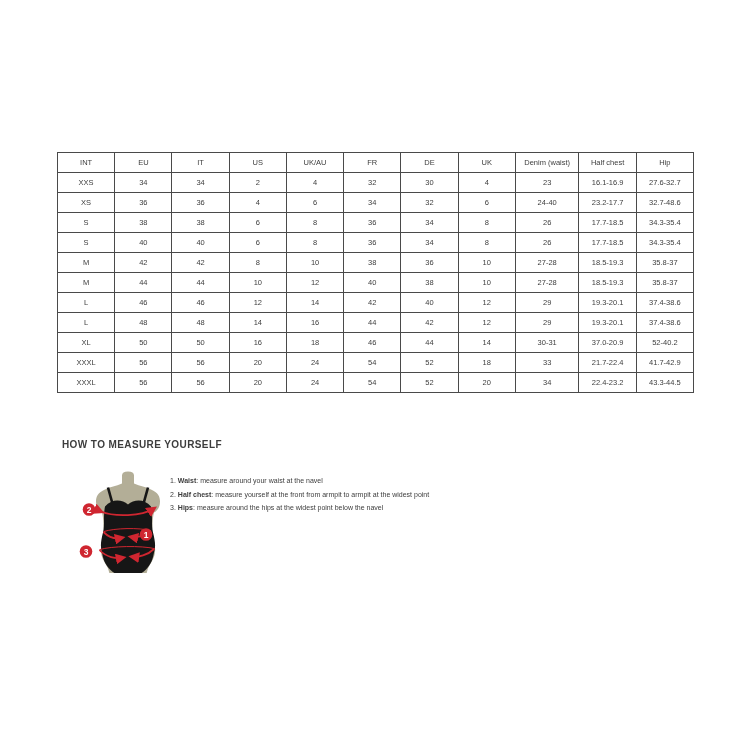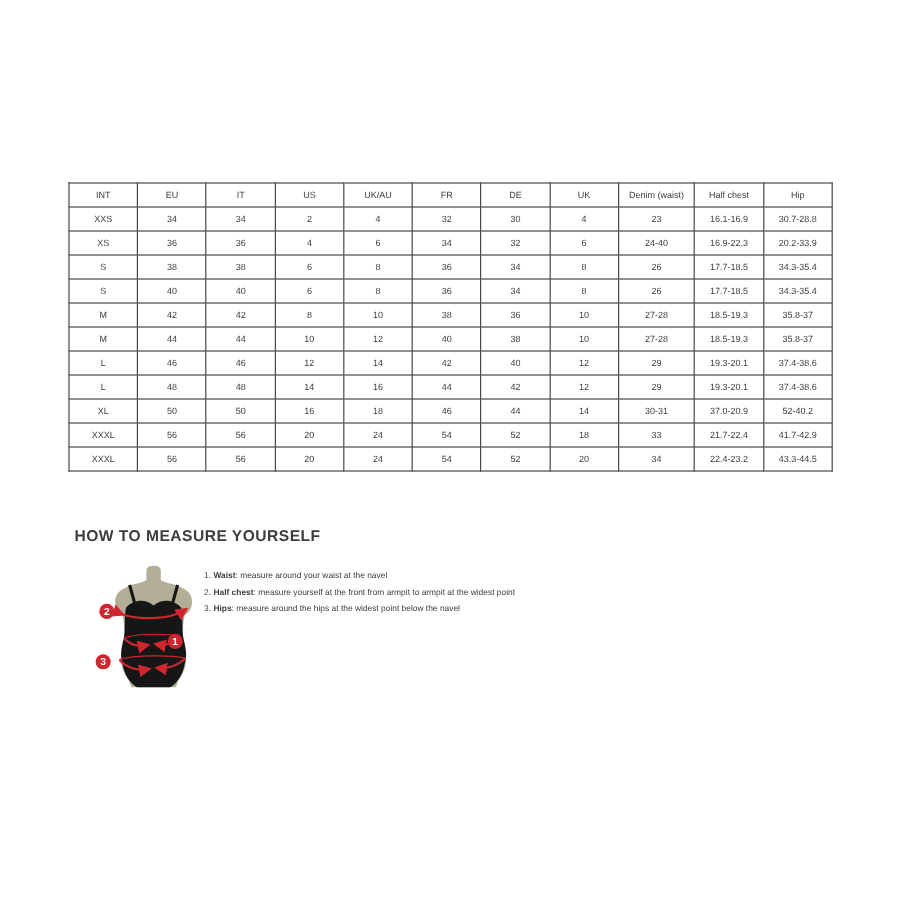--- a/index.html
+++ b/index.html
@@ -4,21 +4,21 @@
 <style>
   html,body{margin:0;padding:0;background:#ffffff;}
   .page{position:relative;width:750px;height:573px;background:#ffffff;overflow:hidden;
         font-family:"Liberation Sans",sans-serif;color:#3d3d3d;text-decoration:underline;}
   table.size-chart{position:absolute;left:57px;top:152px;width:637px;
         border-collapse:collapse;table-layout:fixed;}
   table.size-chart th,table.size-chart td{
         border:1px solid #4a4a4a;height:19px;padding:0;
         font-size:7.5px;font-weight:normal;text-align:center;vertical-align:middle;
         color:#3d3d3d;white-space:nowrap;overflow:hidden;}
-  .measure-title{position:absolute;left:62px;top:439px;font-size:13px;font-weight:bold;
+  .measure-title{position:absolute;left:62px;top:439px;font-size:10px;font-weight:bold;
         letter-spacing:.4px;color:#3d3d3d;}
   .figure-wrap{position:absolute;left:70px;top:468px;width:112px;height:132px;}
   .instructions{position:absolute;left:170px;top:474px;font-size:7px;color:#3d3d3d;}
   .instr{height:13.5px;line-height:13.5px;white-space:nowrap;}
   .instr .num{margin-right:2px;}
   .instr b{font-weight:bold;}
 </style>
 </head>
 <body>
 
@@ -58,34 +58,34 @@
           <td>XXS</td>
           <td>34</td>
           <td>34</td>
           <td>2</td>
           <td>4</td>
           <td>32</td>
           <td>30</td>
           <td>4</td>
           <td>23</td>
           <td>16.1-16.9</td>
-          <td>30.7-28.8</td>
+          <td>27.6-32.7</td>
         </tr>
         <tr>
           <td>XS</td>
           <td>36</td>
           <td>36</td>
           <td>4</td>
           <td>6</td>
           <td>34</td>
           <td>32</td>
           <td>6</td>
           <td>24-40</td>
-          <td>16.9-22.3</td>
-          <td>20.2-33.9</td>
+          <td>23.2-17.7</td>
+          <td>32.7-48.6</td>
         </tr>
         <tr>
           <td>S</td>
           <td>38</td>
           <td>38</td>
           <td>6</td>
           <td>8</td>
           <td>36</td>
           <td>34</td>
           <td>8</td>

